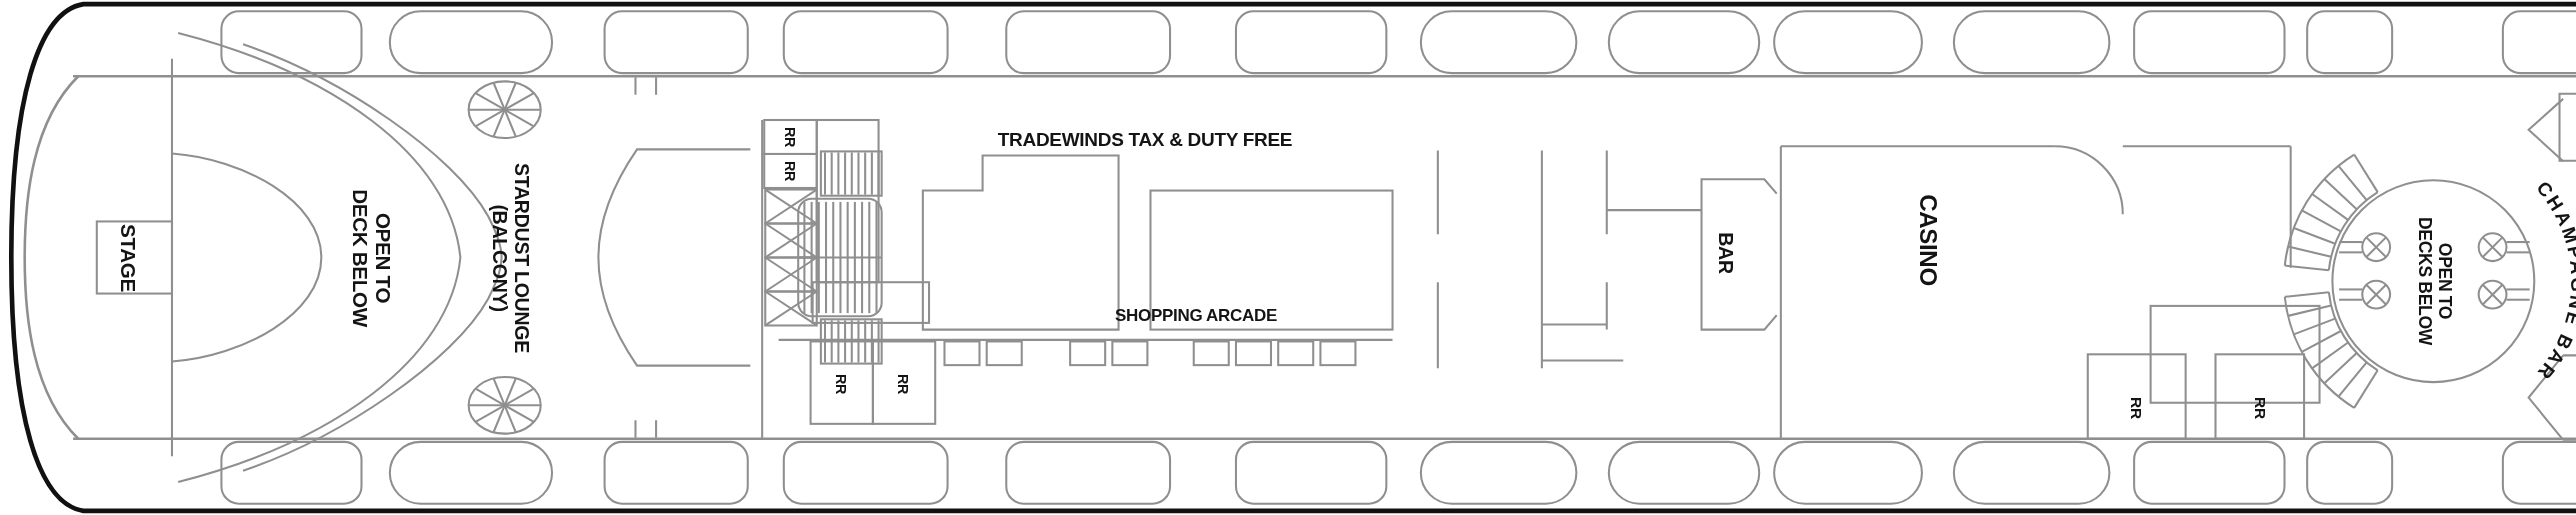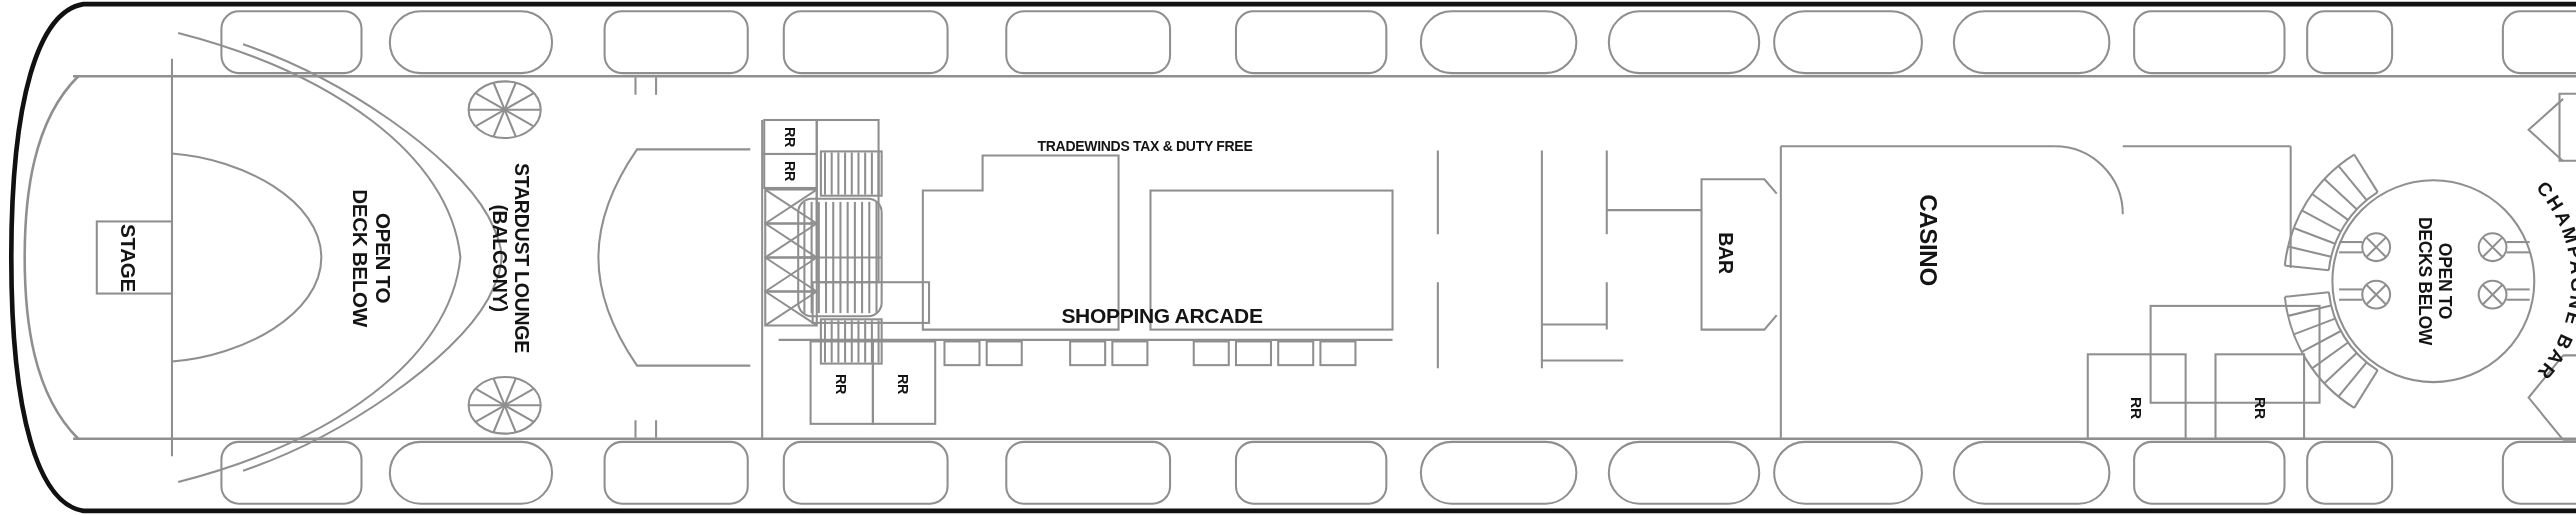--- a/index.html
+++ b/index.html
@@ -294,22 +294,22 @@
       <line x1="5164" y1="611" x2="5238" y2="549" stroke="#8f8f8f" stroke-width="4" fill="none"></line>
     </svg>
 
   <span class="lbl v" style="left:128px;top:258px;font-size:20.6px">STAGE</span>
   <span class="lbl v" style="left:372px;top:258px;font-size:20.6px">OPEN TO
 DECK BELOW</span>
   <span class="lbl v" style="left:510px;top:258px;font-size:19.6px">STARDUST LOUNGE
 (BALCONY)</span>
   <span class="lbl v" style="left:790px;top:137px;font-size:14.4px">RR</span>
   <span class="lbl v" style="left:790px;top:171px;font-size:14.4px">RR</span>
-  <span class="lbl" style="left:1145px;top:147px;font-size:14px">TRADEWINDS TAX &amp; DUTY FREE</span>
-  <span class="lbl" style="left:1162px;top:316px;font-size:21px">SHOPPING ARCADE</span>
+  <span class="lbl" style="left:1145px;top:140px;font-size:19px">TRADEWINDS TAX &amp; DUTY FREE</span>
+  <span class="lbl" style="left:1196px;top:316px;font-size:17px">SHOPPING ARCADE</span>
   <span class="lbl v" style="left:841px;top:384px;font-size:14.4px">RR</span>
   <span class="lbl v" style="left:903px;top:384px;font-size:14.4px">RR</span>
   <span class="lbl v" style="left:1725px;top:253px;font-size:19.6px">BAR</span>
   <span class="lbl v" style="left:1928px;top:240px;font-size:24px">CASINO</span>
   <span class="lbl v" style="left:2136px;top:408px;font-size:15.5px">RR</span>
   <span class="lbl v" style="left:2260px;top:408px;font-size:15.5px">RR</span>
   <span class="lbl v" style="left:2434px;top:281px;font-size:17.5px">OPEN TO
 DECKS BELOW</span>
 
   <div id="plan"></div>

